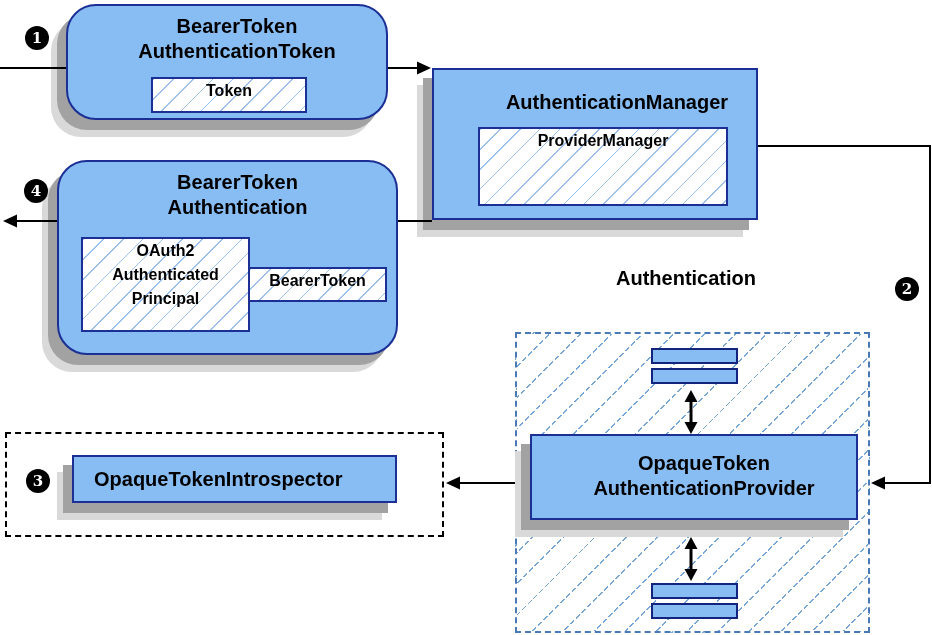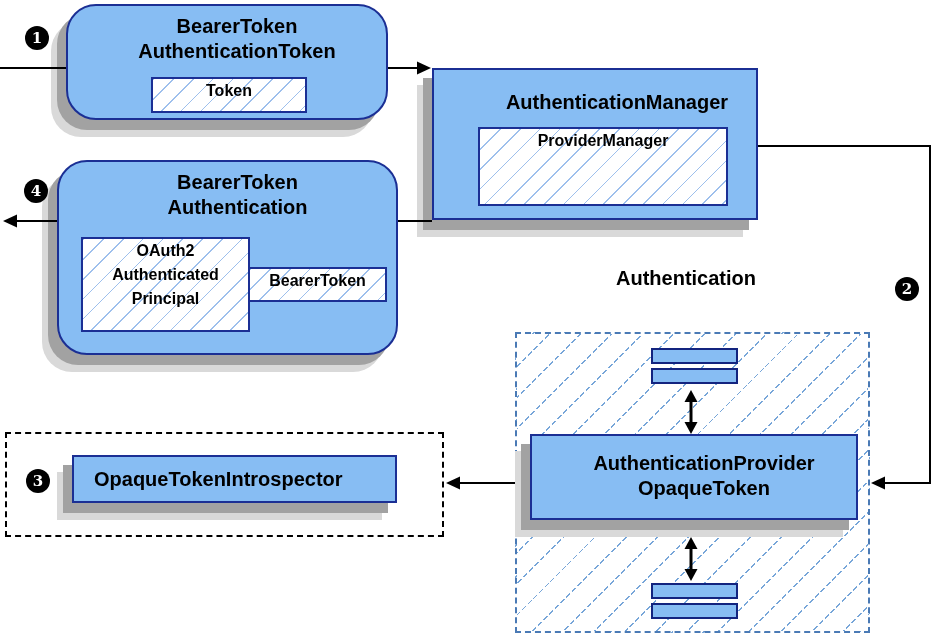--- a/index.html
+++ b/index.html
@@ -68,22 +68,22 @@
   </div>
 
   <div class="label" style="left:561px;top:266px;width:250px;">
     <div>Authentication</div>
   </div>
 
   <div class="dashedblue hatchbig" style="left:515px;top:332px;width:355px;height:301px;">
     <div class="bar" style="left:134px;top:14px;"></div>
     <div class="bar" style="left:134px;top:34px;"></div>
     <div class="node shadow" style="left:13px;top:100px;width:328px;height:86px;padding-top:15px;">
+      <div class="title">OpaqueToken</div>
       <div class="title">AuthenticationProvider</div>
-      <div class="title">OpaqueToken</div>
     </div>
     <div class="bar" style="left:134px;top:249px;"></div>
     <div class="bar" style="left:134px;top:269px;"></div>
   </div>
 
   <div class="dashedblack" style="left:5px;top:432px;width:439px;height:105px;">
     <div class="node shadow" style="left:65px;top:21px;width:325px;height:48px;display:flex;align-items:center;justify-content:flex-start;">
       <div class="title">OpaqueTokenIntrospector</div>
     </div>
   </div>

